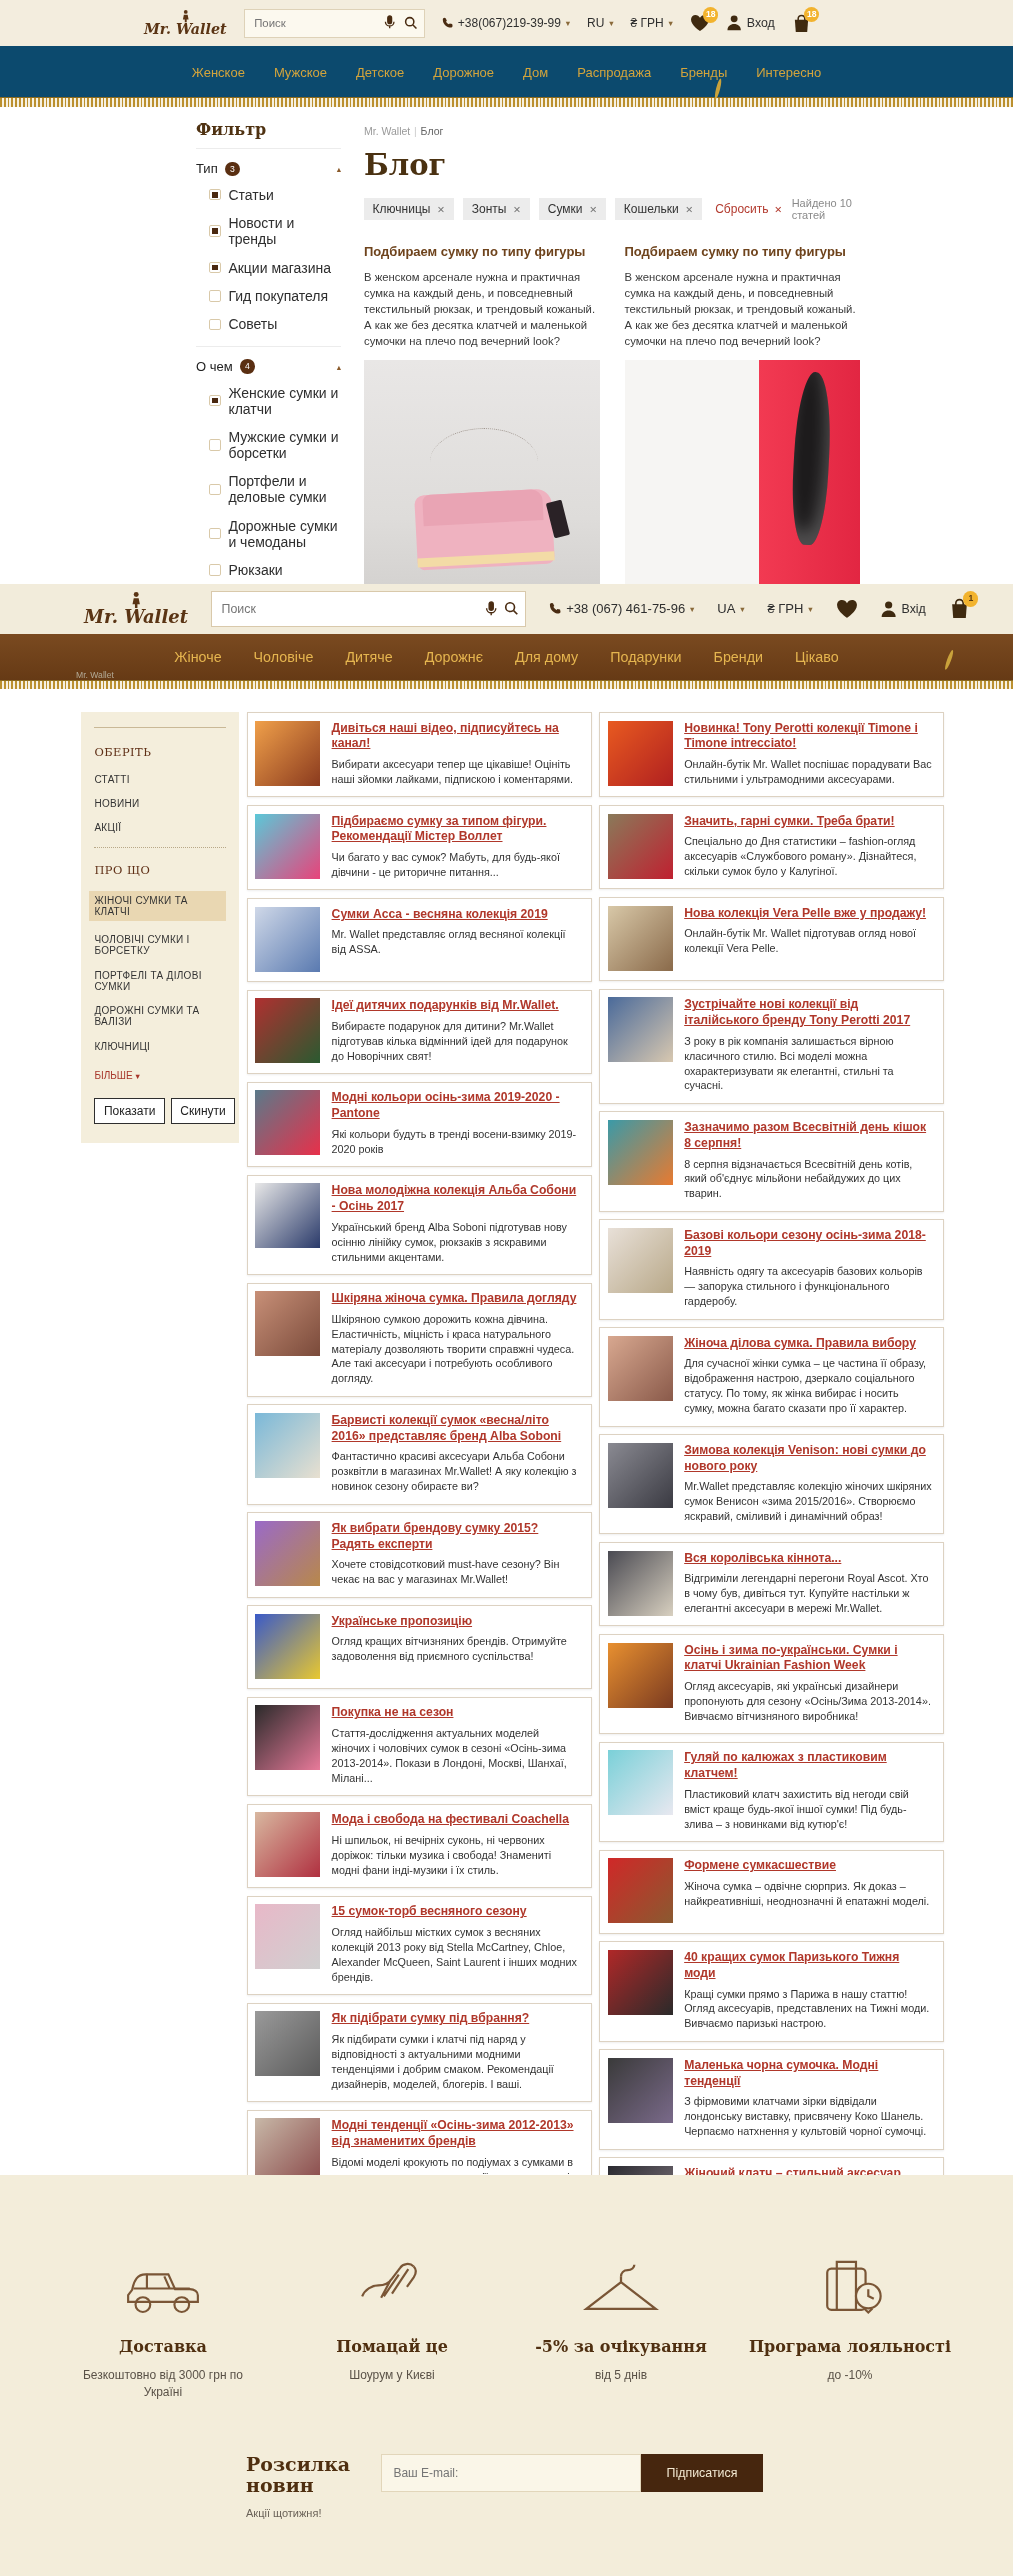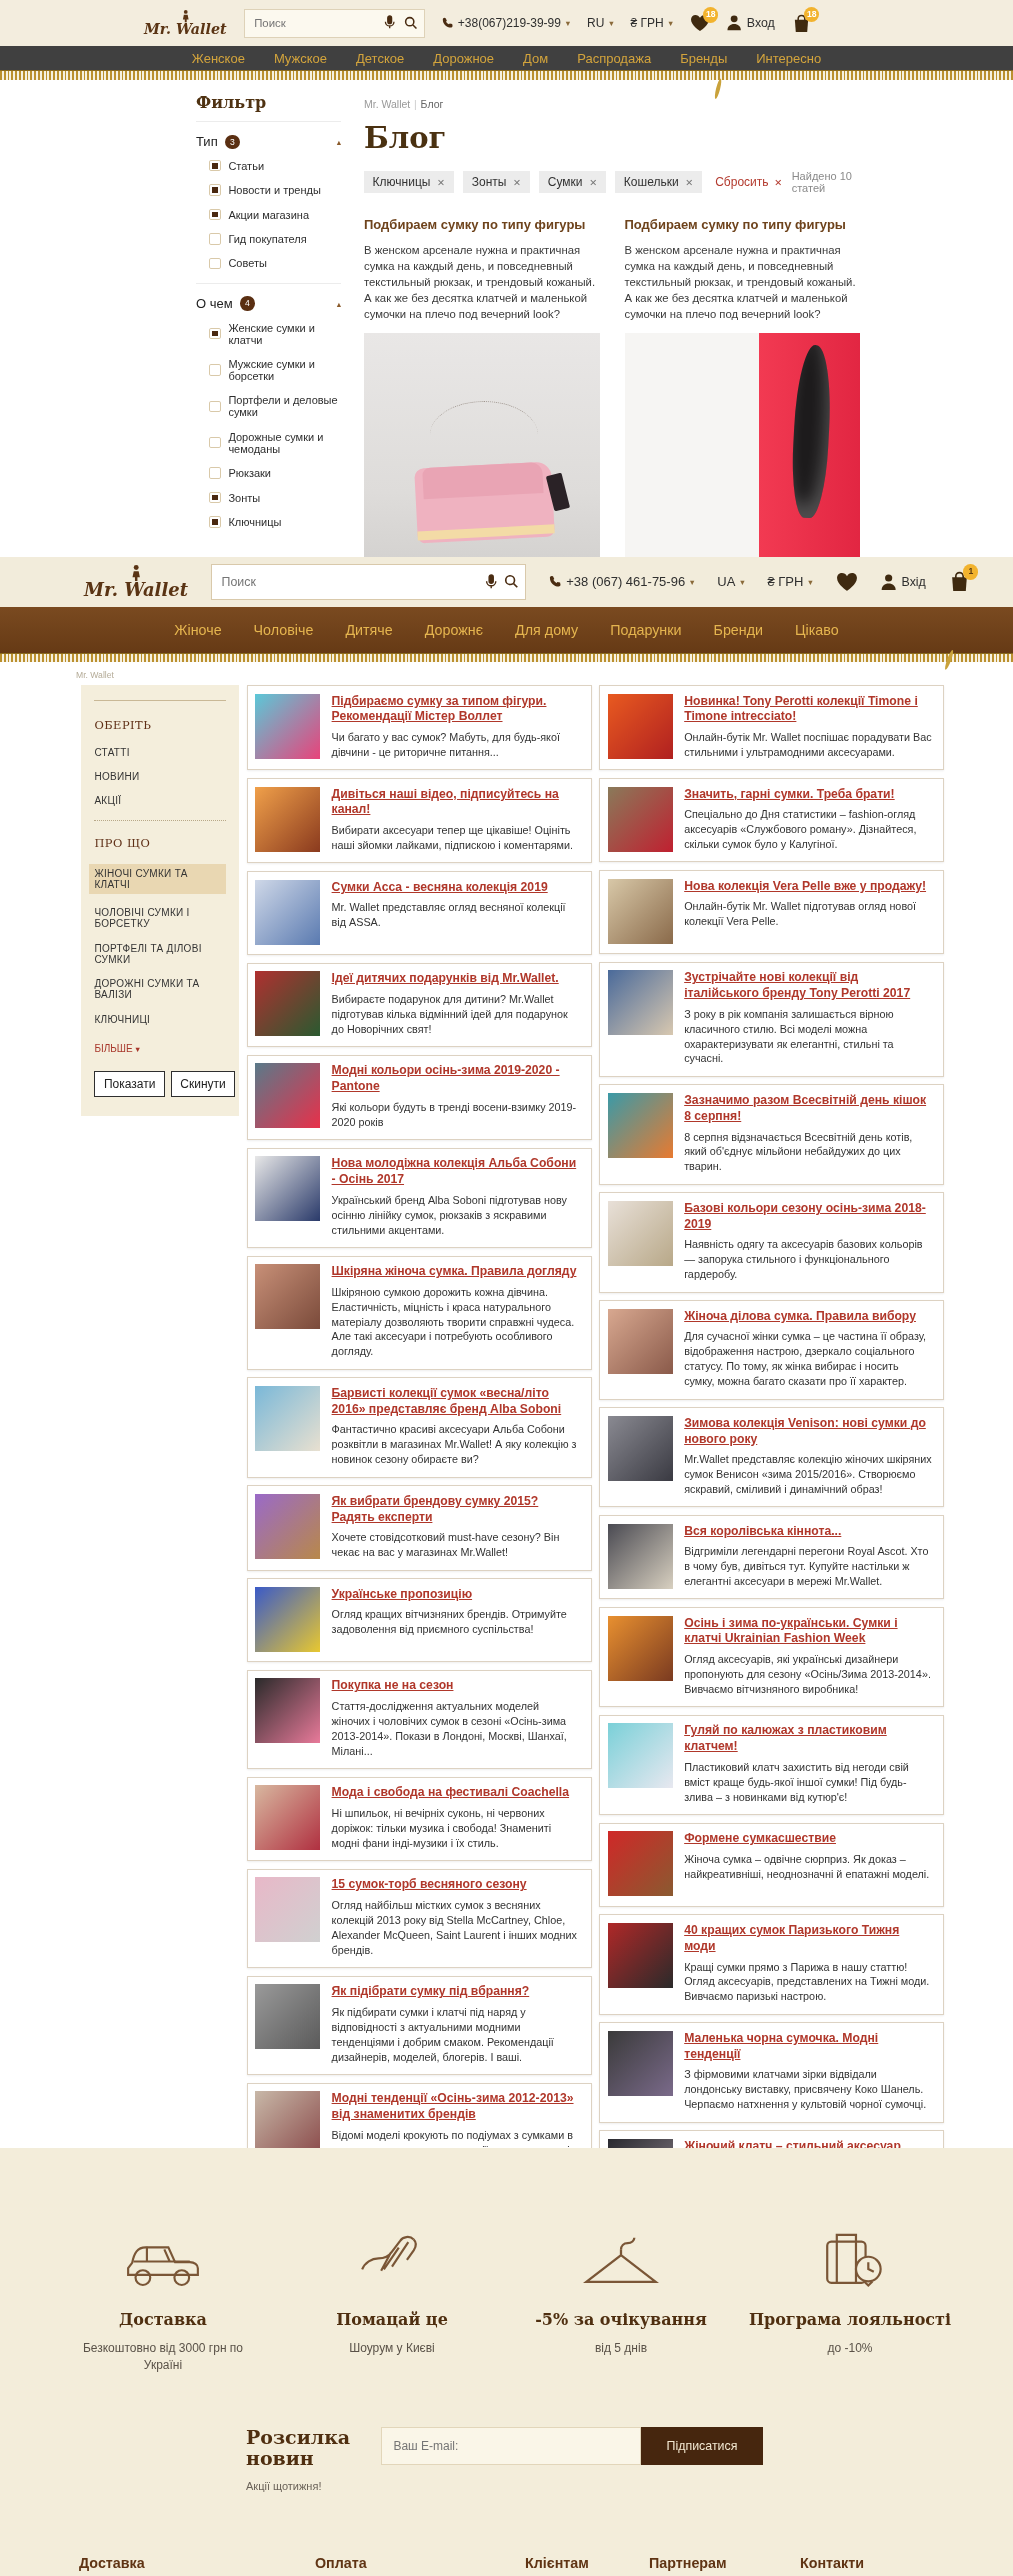--- a/index.html
+++ b/index.html
@@ -20,42 +20,42 @@
   .srch .mic { position:absolute; right:29px; top:6.7px; }
   .srch .mag { position:absolute; right:7.6px; top:6.7px; }
   .hmenu { display:flex; align-items:center; gap:4.8px; font-size:12px; color:#2f2f2f; white-space:nowrap; }
   .chev { color:#8a6a3a; font-size:8.6px; }
   .icwrap { position:relative; display:inline-flex; }
   .badge { position:absolute; top:-6.7px; right:-8.6px; background:#f2b32e; color:#fff; font-size:8.6px; font-weight:700; border-radius:50%; width:15.3px; height:15.3px; line-height:15.3px; text-align:center; }
   .badge.dark { color:#5a3a10; }
   .loginw { display:flex; align-items:center; gap:5.7px; font-size:12.4px; color:#2f2f2f; }
 
   
-  .nav1 { height:24px; background:#404040; }
+  .nav1 { height:51px; background:#0c4a6e; }
   .nav2 { height:46px; background:#6f421c; background-image:linear-gradient(180deg,#7a4a20,#663a15); }
   .navbar ul { display:flex; justify-content:center; align-items:center; gap:29px; height:100%; list-style:none; }
   .nav1 a { color:#d3a43c; font-size:13px; }
   .nav2 a { color:#e5b54f; font-size:14.3px; }
   .nav2 ul { gap:32px; }
   .teeth { height:9.5px; background:repeating-linear-gradient(90deg,#bb902f 0 1.9px,#f6f1e2 1.9px 3.8px); border-top:1px solid #8a6a20; }
   .zip { position:absolute; z-index:30; }
   .zip .slider { width:14.3px; height:19px; background:linear-gradient(135deg,#e3c065,#a87f22); border-radius:3.8px 3.8px 4.8px 4.8px; }
   .zip .ring { width:10.5px; height:14.3px; border:2.9px solid #c9a23b; border-radius:50%; margin:1px 0 0 1.9px; }
   .zip1 { left:714px; top:80px; transform:rotate(14deg); }
   .zip2 { left:945px; top:651px; transform:rotate(20deg); }
 
   
   .content1 { height:477px; background:#fff; display:flex; padding-left:196px; overflow:hidden; }
   .fcol { width:145px; padding-top:13.4px; flex:0 0 auto; }
   .ftitle { font-family:"DejaVu Serif",serif; font-weight:700; font-size:16px; color:#4f3212; margin-bottom:9px; }
   .fgroup-h { display:flex; align-items:center; gap:7.6px; border-top:1px solid #ececec; padding-top:12.4px; font-size:13px; color:#222; }
   .fcount { width:14.3px; height:14.3px; border-radius:50%; background:#5a2f12; color:#fff; font-size:8.6px; line-height:14.3px; text-align:center; flex:0 0 auto; }
   .fcaret { margin-left:auto; color:#8a5a2a; font-size:8.6px; }
   .fitems { margin:10.5px 0 13.4px 13.4px; }
-  .fitem { display:flex; gap:7.6px; align-items:center; margin-bottom:12.4px; font-size:11px; color:#2e2e2e; }
+  .fitem { display:flex; gap:7.6px; align-items:center; margin-bottom:12.4px; font-size:14px; color:#2e2e2e; }
   .cb { width:11.4px; height:11.4px; border:1px solid #d9c9a9; border-radius:1.9px; background:#fff; flex:0 0 auto; position:relative; }
   .fitem.checked .cb::after { content:""; position:absolute; inset:1.9px; background:#4a2810; }
 
   .mcol { width:496px; margin-left:23px; padding-top:18px; }
   .crumb { font-size:10.5px; color:#9a9a9a; }
   .crumb .sep { margin:0 3.8px; color:#ccc; }
   .crumb .cur { color:#666; }
   .blog-title { font-family:"DejaVu Serif",serif; font-weight:700; font-size:29px; color:#4a3111; margin-top:11.4px; }
   .tagrow { display:flex; align-items:center; gap:9.5px; margin-top:15.3px; }
   .chip { background:#ececec; padding:3.8px 8.6px; font-size:12px; color:#333; display:flex; gap:6.7px; align-items:center; }
@@ -433,32 +433,32 @@
         <div class="sb-btns">
           <button>Показати</button>
           <button>Скинути</button>
         </div>
       </aside>
 
       <div class="bcols">
         <div class="bcol">
 
             <article class="card">
+              <div class="thumb" style="background: linear-gradient(135deg, rgb(240, 160, 74), rgb(138, 58, 30));"></div>
+              <div class="ct">
+                <a class="t">Дивіться наші відео, підписуйтесь на канал!</a>
+                <div class="e">Вибирати аксесуари тепер ще цікавіше! Оцініть наші зйомки лайками, підпискою і коментарями.</div>
+              </div>
+            </article>
+
+            <article class="card">
               <div class="thumb" style="background: linear-gradient(135deg, rgb(91, 200, 216), rgb(232, 67, 122));"></div>
               <div class="ct">
                 <a class="t">Підбираємо сумку за типом фігури. Рекомендації Містер Воллет</a>
                 <div class="e">Чи багато у вас сумок? Мабуть, для будь-якої дівчини - це риторичне питання...</div>
-              </div>
-            </article>
-
-            <article class="card">
-              <div class="thumb" style="background: linear-gradient(135deg, rgb(240, 160, 74), rgb(138, 58, 30));"></div>
-              <div class="ct">
-                <a class="t">Дивіться наші відео, підписуйтесь на канал!</a>
-                <div class="e">Вибирати аксесуари тепер ще цікавіше! Оцініть наші зйомки лайками, підпискою і коментарями.</div>
               </div>
             </article>
 
             <article class="card">
               <div class="thumb" style="background: linear-gradient(135deg, rgb(207, 216, 232), rgb(90, 122, 176));"></div>
               <div class="ct">
                 <a class="t">Сумки Асса - весняна колекція 2019</a>
                 <div class="e">Mr. Wallet представляє огляд весняної колекції від ASSA.</div>
               </div>
             </article>

